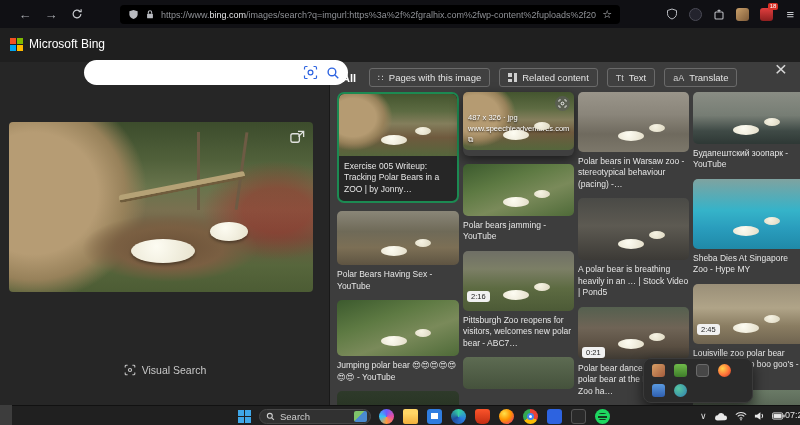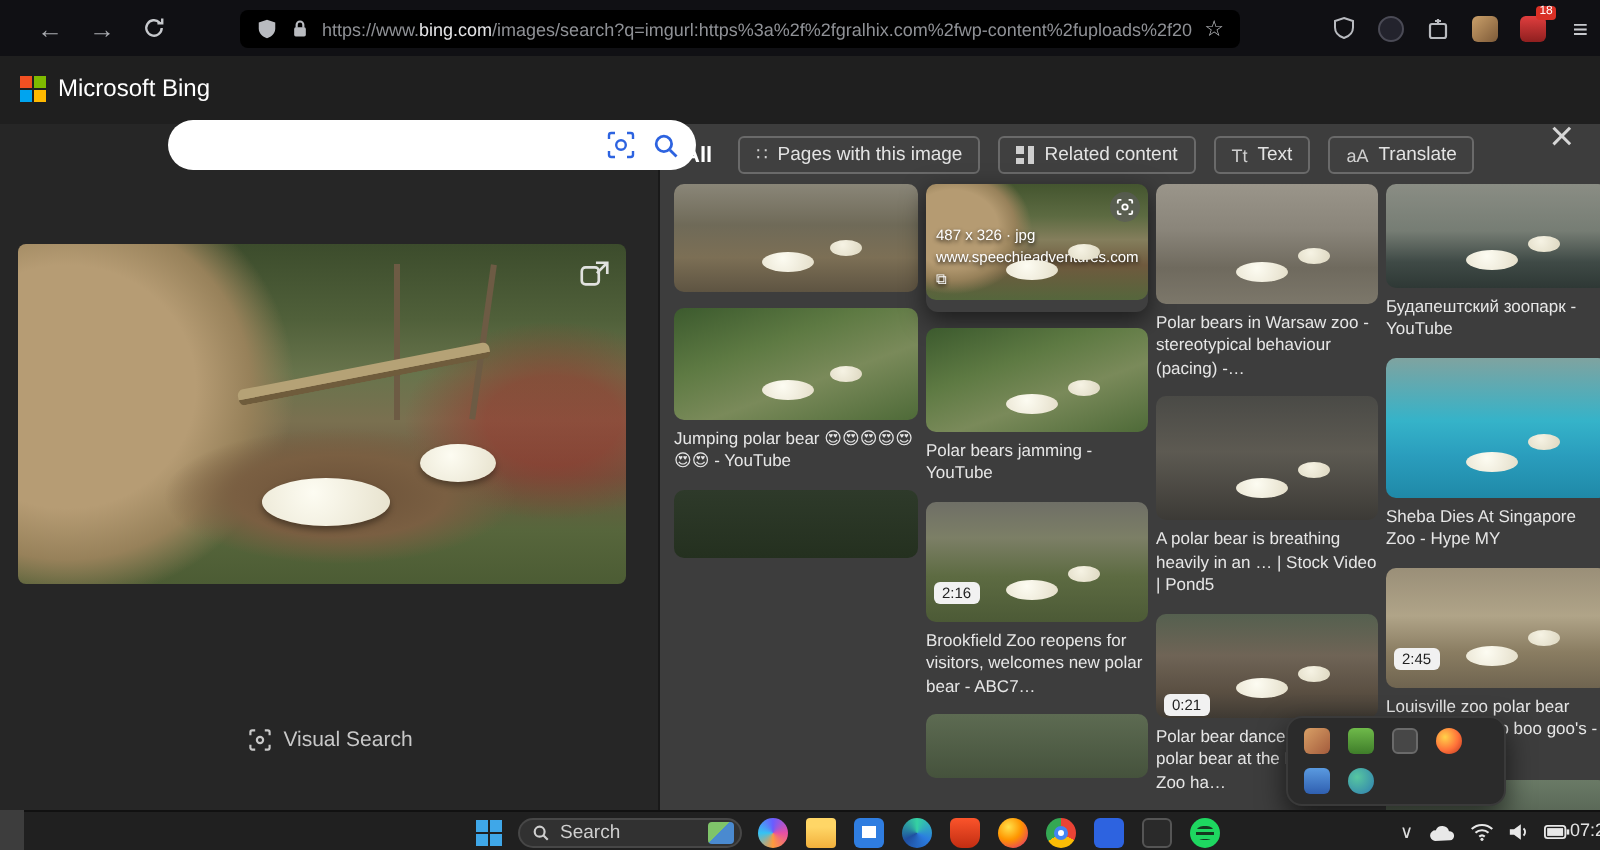--- a/index.html
+++ b/index.html
@@ -285,22 +285,27 @@
         <span class="tab-ic">Tt</span>
         <span>Text</span>
       </span>
       <span class="tab-btn">
         <span class="tab-ic">aА</span>
         <span>Translate</span>
       </span>
     </div>
   <div id="grid">
       <div class="col col-1">
+        <div class="card selected">
+          <div class="thumb art-zoo1 has-bears" style="height: 62px;"></div>
+          <div class="caption">Exercise 005 Writeup: Tracking Polar Bears in a ZOO | by Jonny…</div>
+        </div>
         <div class="card">
           <div class="thumb art-rock1 has-bears" style="height: 54px;"></div>
+          <div class="caption">Polar Bears Having Sex - YouTube</div>
         </div>
         <div class="card">
           <div class="thumb art-green1 has-bears" style="height: 56px;"></div>
           <div class="caption">Jumping polar bear 😍😍😍😍😍😍😍 - YouTube</div>
         </div>
         <div class="card">
           <div class="thumb art-part1" style="height: 34px;"></div>
         </div>
       </div>
       <div class="col col-2">
@@ -319,21 +324,21 @@
           </div>
         </div>
         <div class="card">
           <div class="thumb art-green1 has-bears" style="height: 52px;"></div>
           <div class="caption">Polar bears jamming - YouTube</div>
         </div>
         <div class="card">
           <div class="thumb art-grass1 has-bears" style="height: 60px;">
             <span class="badge">2:16</span>
           </div>
-          <div class="caption">Brookfield Zoo reopens for visitors, welcomes new polar bear - ABC7…</div>
+          <div class="caption">Pittsburgh Zoo reopens for visitors, welcomes new polar bear - ABC7…</div>
         </div>
         <div class="card">
           <div class="thumb art-part2" style="height: 32px;"></div>
         </div>
       </div>
       <div class="col col-3">
         <div class="card">
           <div class="thumb art-concrete1 has-bears" style="height: 60px;"></div>
           <div class="caption">Polar bears in Warsaw zoo - stereotypical behaviour (pacing) -…</div>
         </div>

